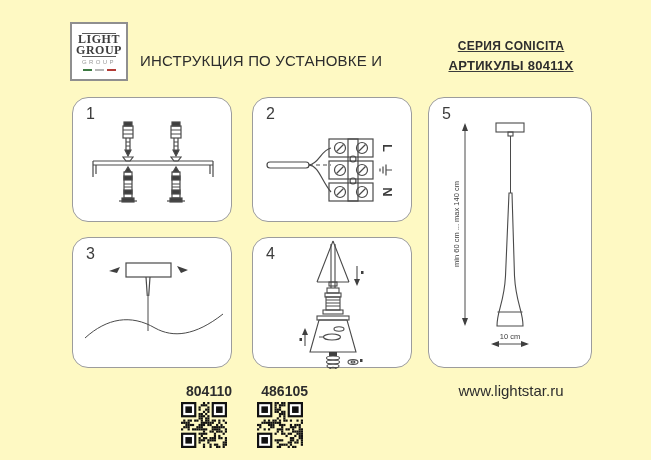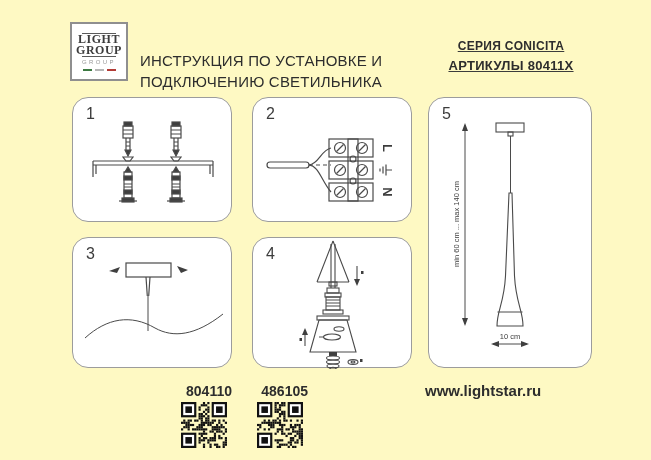--- a/index.html
+++ b/index.html
@@ -42,22 +42,22 @@
   #p3{left:72px;top:237px;width:160px;height:131px;}
   #p4{left:252px;top:237px;width:160px;height:131px;}
   #p5{left:428px;top:97px;width:164px;height:271px;}
   
   .code{position:absolute;width:56px;text-align:right;font-size:14px;font-weight:700;color:#2d2d2d;}
   #code1{left:176px;top:383px;}
   #code2{left:252px;top:383px;}
   .qr{position:absolute;width:46px;height:46px;}
   #qr1{left:181px;top:402px;}
   #qr2{left:257px;top:402px;}
-  .site{position:absolute;left:425px;top:382px;width:172px;text-align:left;
-    font-size:15px;font-weight:700;color:#2d2d2d;}
+  .site{position:absolute;left:425px;top:382px;width:172px;text-align:center;
+    font-size:15px;font-weight:400;color:#2d2d2d;}
 </style>
 </head>
 <body>
 
 <div class="page">
 
   <div class="logo">
     <div class="rule"></div>
     <div class="l1">LIGHT</div>
     <div class="l2">GROUP</div>
@@ -65,21 +65,20 @@
     <div class="l3">GROUP</div>
     <div class="flag">
       <span style="background:#3d7a42"></span>
       <span style="background:#b5b5b5"></span>
       <span style="background:#b23b36"></span>
     </div>
   </div>
 
   <div class="title">
     <div>ИНСТРУКЦИЯ ПО УСТАНОВКЕ И</div>
-    <div>ПОДКЛЮЧЕНИЮ СВЕТИЛЬНИКА</div>
   </div>
 
   <div class="series-block">
     <div class="series">СЕРИЯ CONICITA</div>
     <div class="articles">АРТИКУЛЫ 80411X</div>
   </div>
 
   <div class="panel" id="p1">
     <span class="num">1</span>
     <svg width="160" height="125" viewBox="0 0 160 125" fill="none" stroke="#4a4a4a" stroke-width="1.2">

